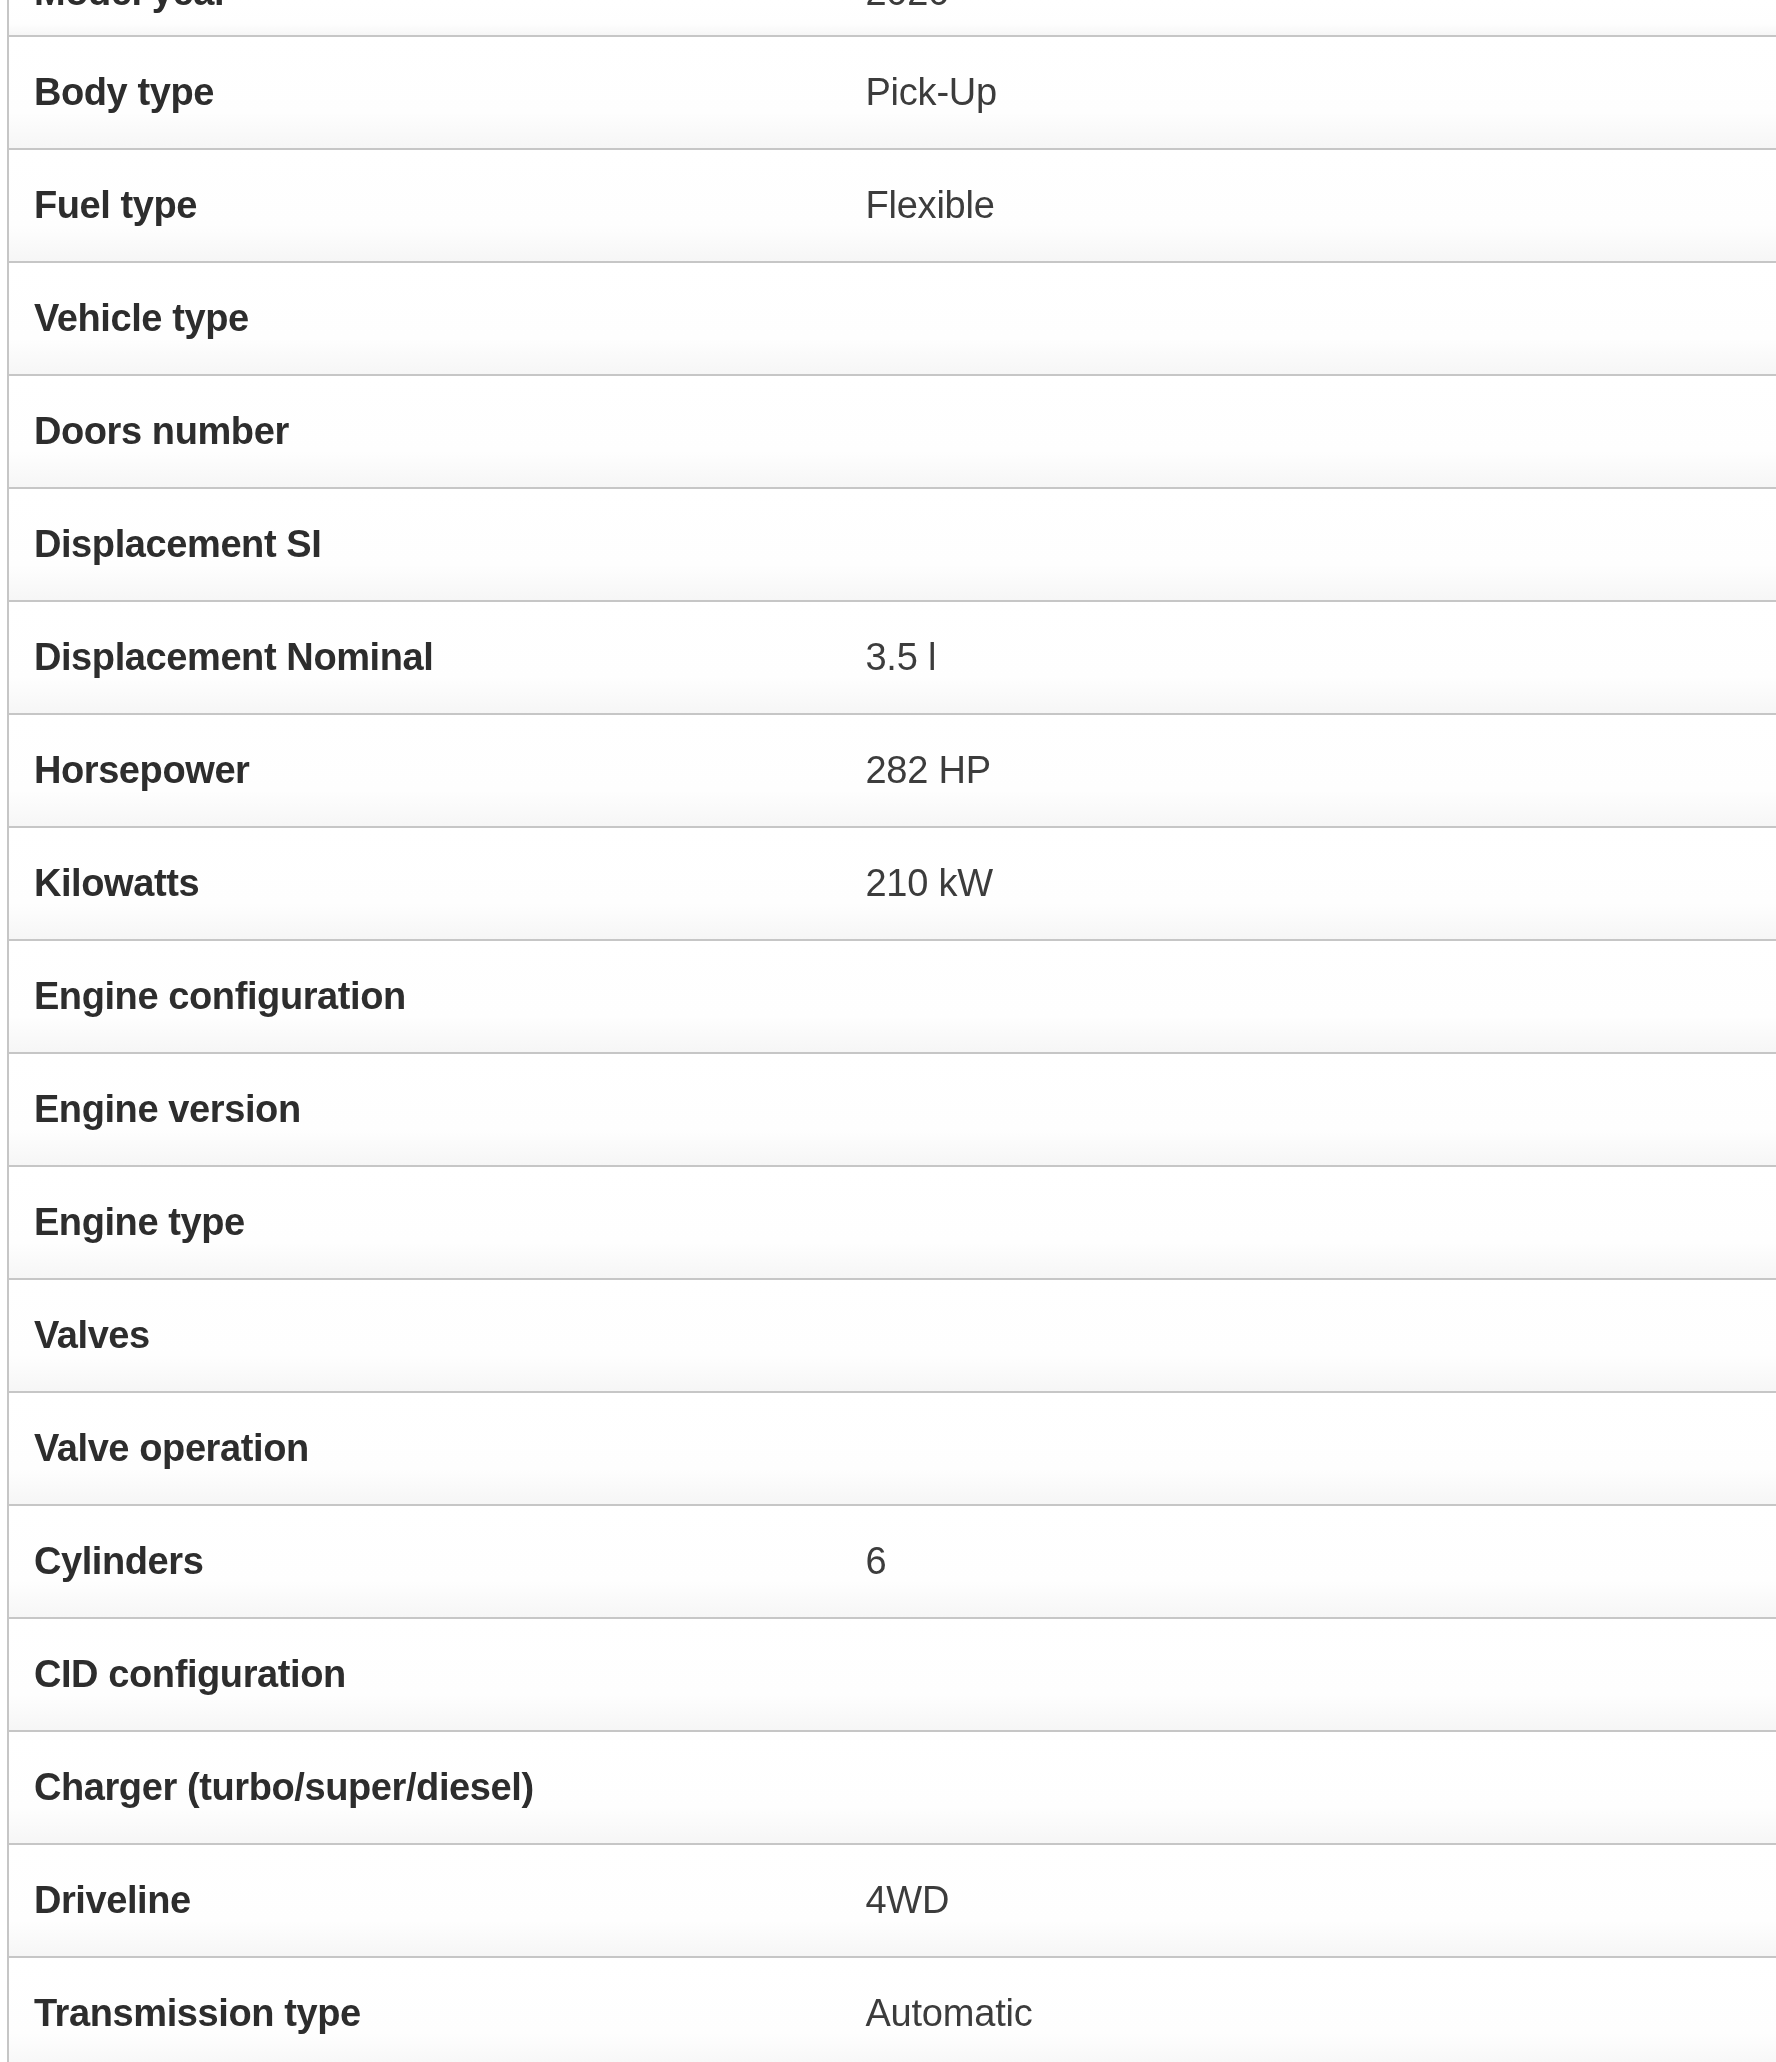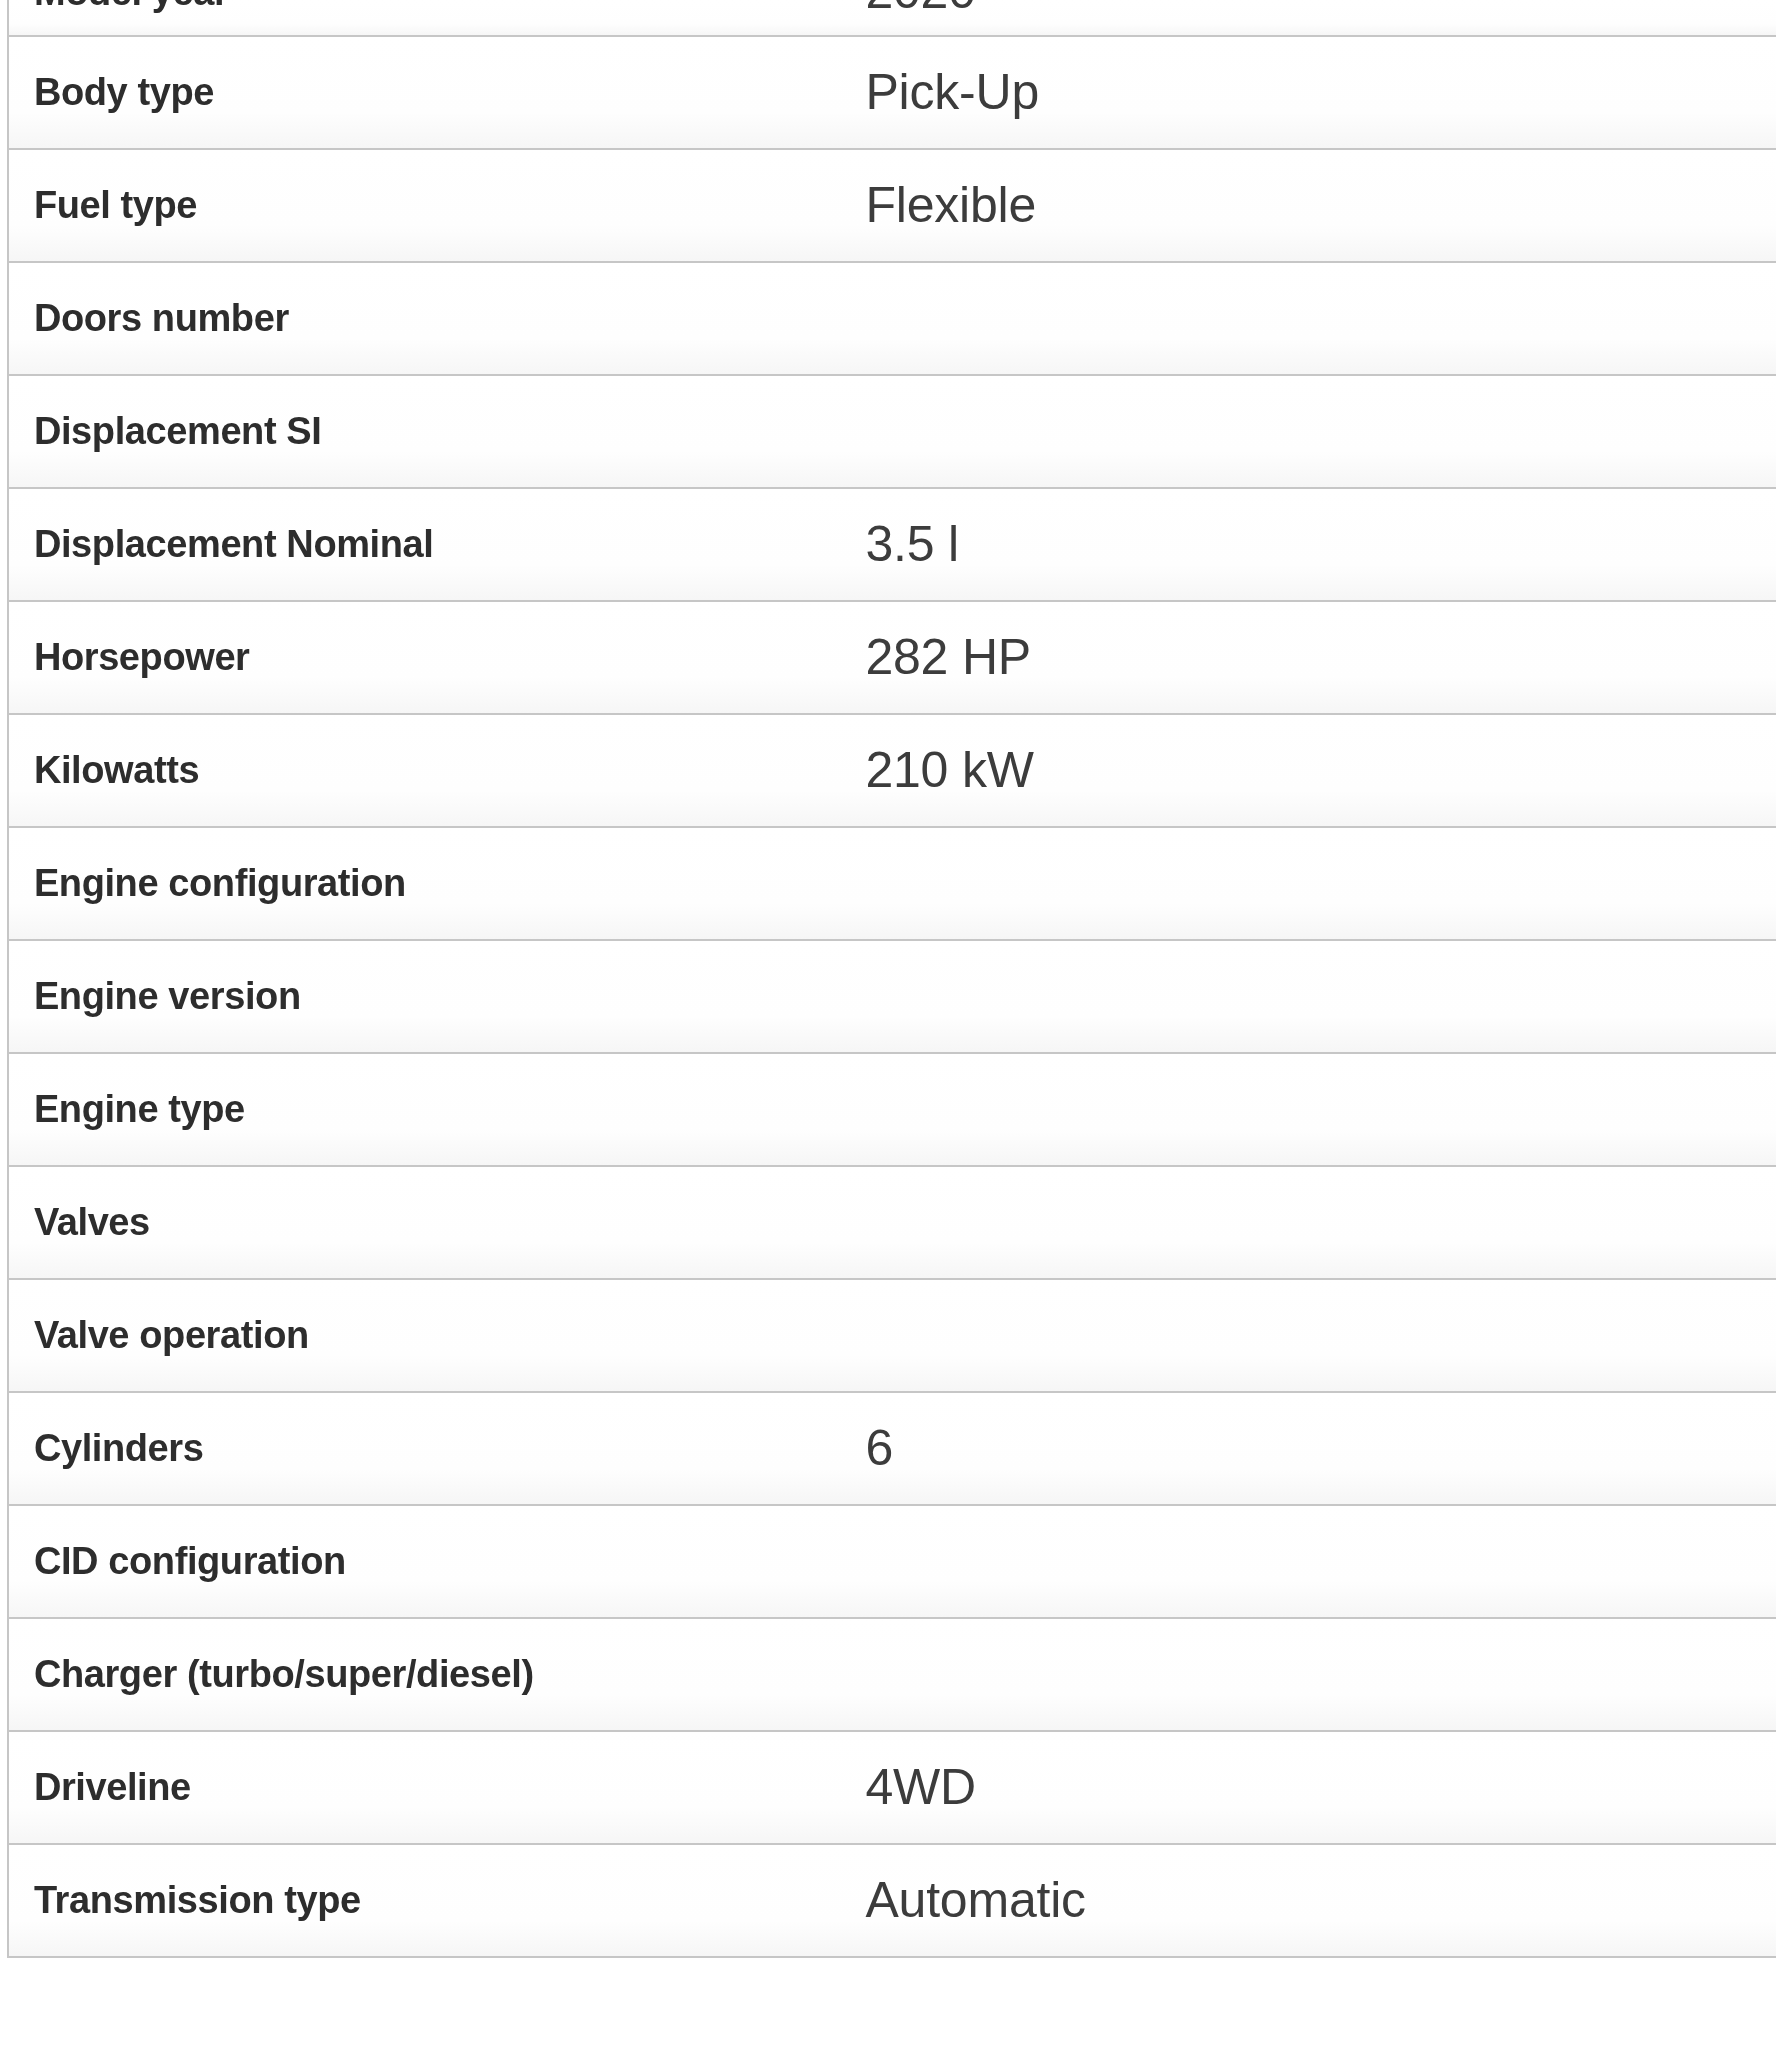--- a/index.html
+++ b/index.html
@@ -55,21 +55,21 @@
   .label-text {
     display: inline-block;
     font-size: 38px;
     line-height: 38px;
     font-weight: 700;
     color: #2d2d2d;
     letter-spacing: -0.4px;
   }
   .value-text {
     display: inline-block;
-    font-size: 50px;
+    font-size: 38px;
     line-height: 38px;
     font-weight: 400;
     color: #3c3c3c;
     letter-spacing: -0.2px;
   }
 </style>
 </head>
 <body>
 
 <div class="spec-table">
@@ -100,20 +100,30 @@
     <div class="cells">
       <div class="cell-label">
         <span class="label-text">Fuel type</span>
       </div>
       <div class="cell-value">
         <span class="value-text">Flexible</span>
       </div>
     </div>
   </div>
 
+  <div class="row">
+    <div class="cells">
+      <div class="cell-label">
+        <span class="label-text">Vehicle type</span>
+      </div>
+      <div class="cell-value">
+        <span class="value-text"></span>
+      </div>
+    </div>
+  </div>
 
   <div class="row">
     <div class="cells">
       <div class="cell-label">
         <span class="label-text">Doors number</span>
       </div>
       <div class="cell-value">
         <span class="value-text"></span>
       </div>
     </div>

